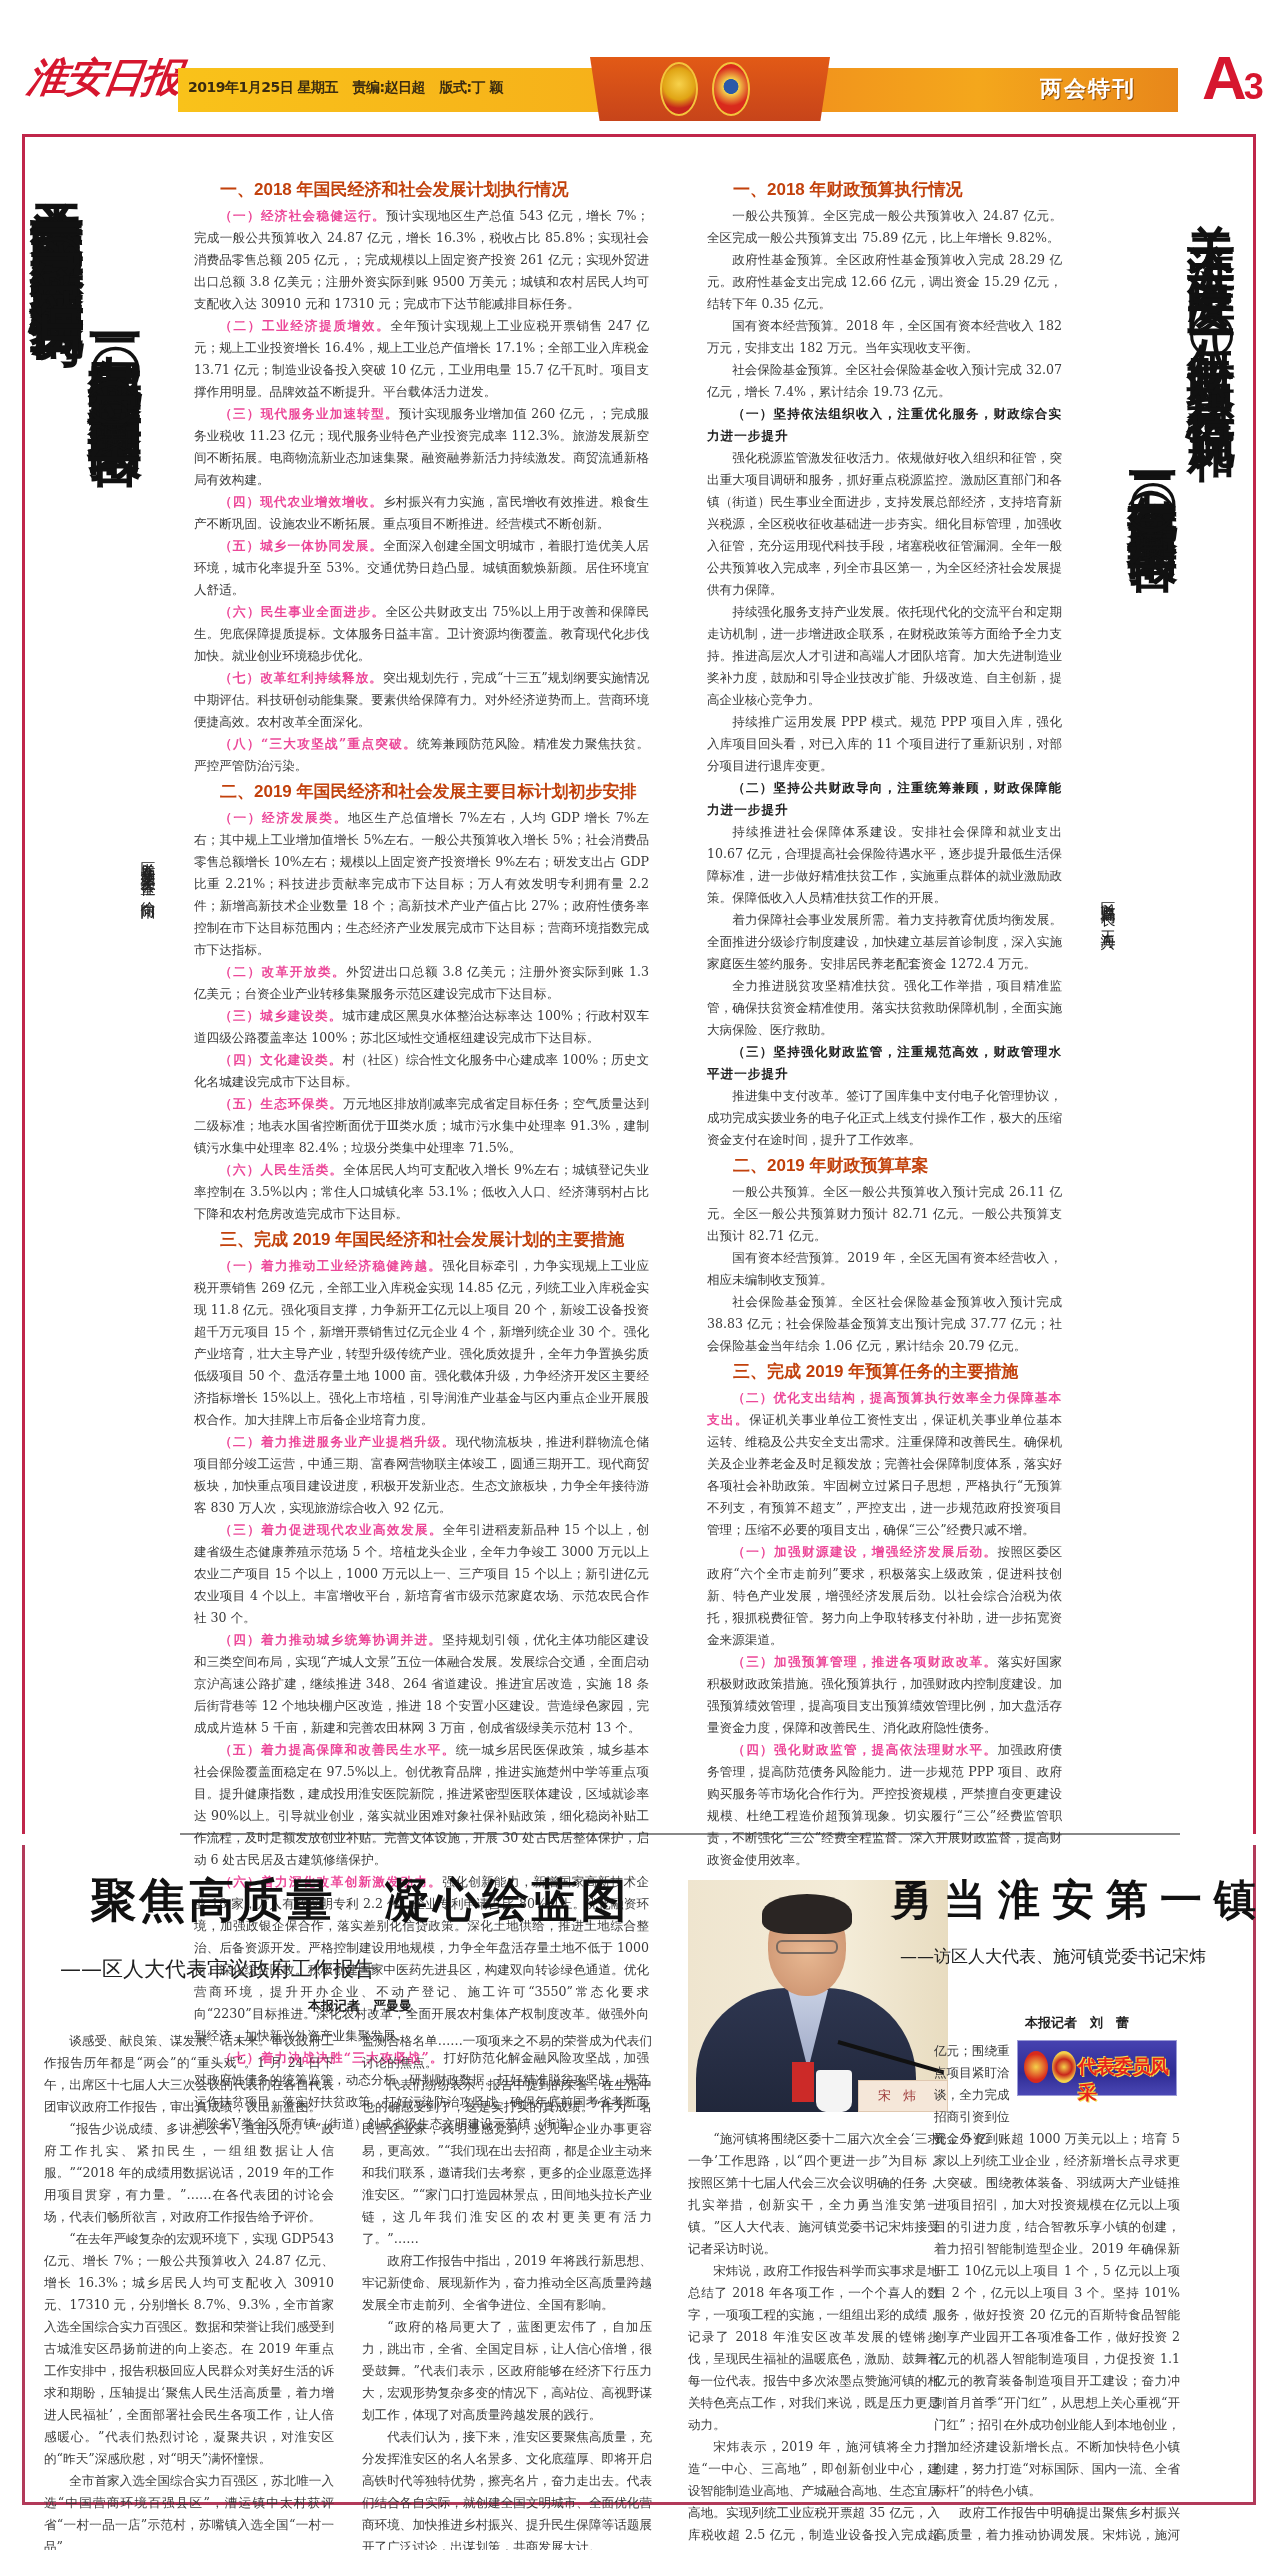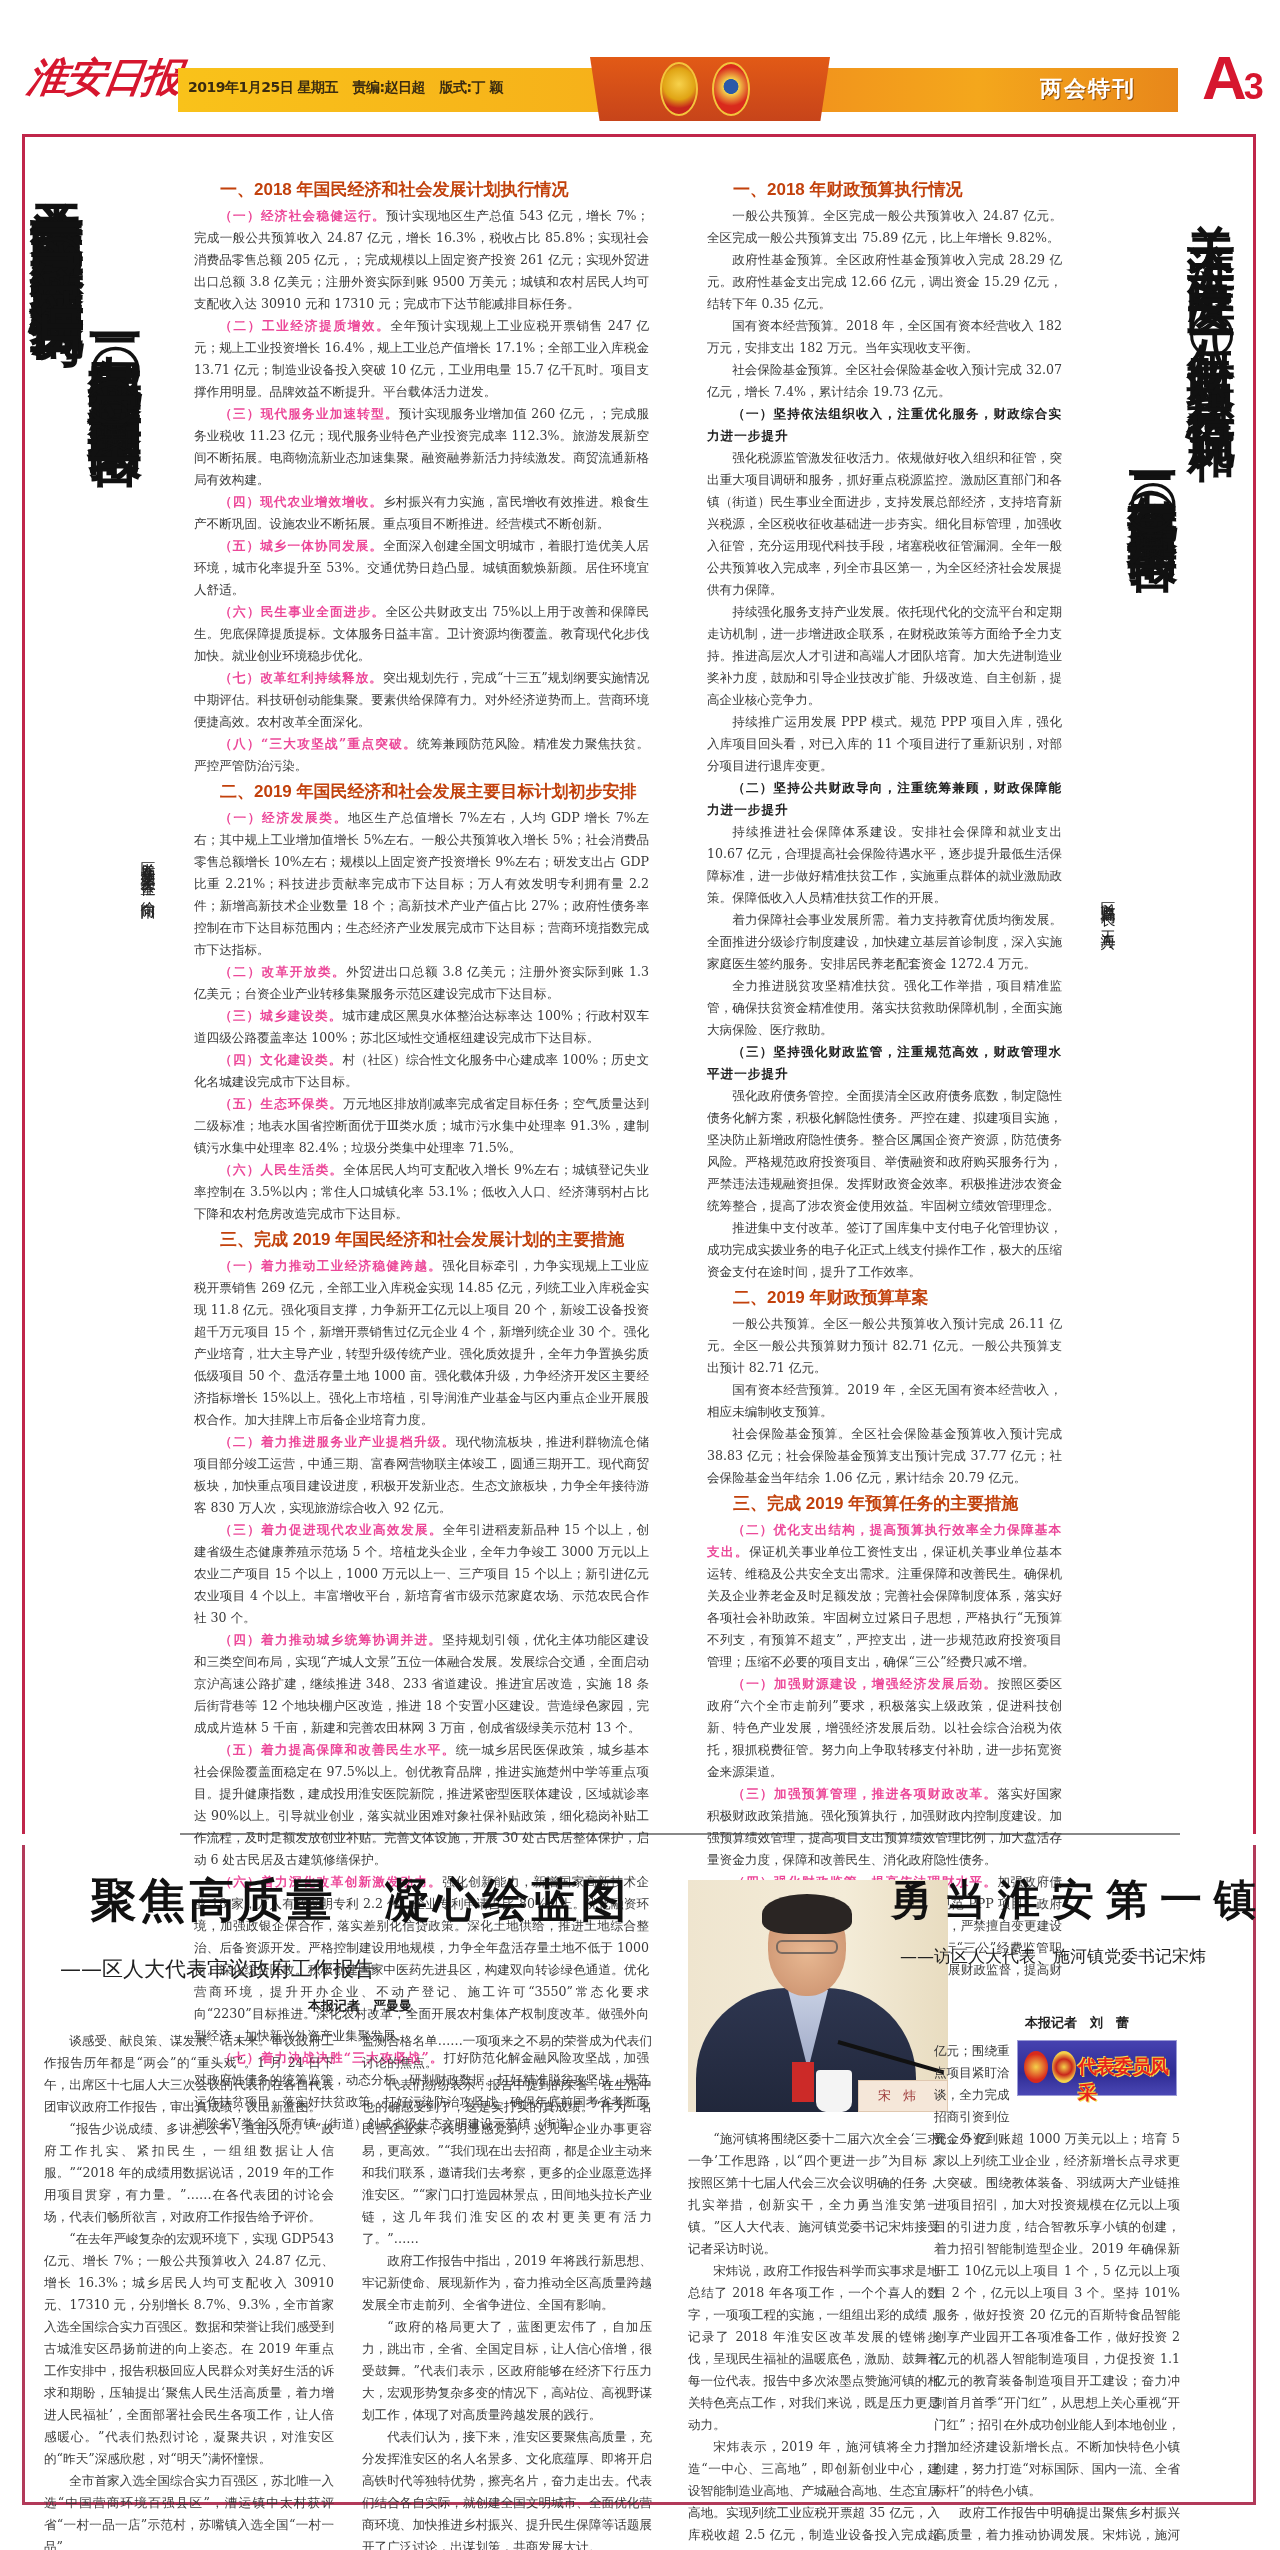--- a/index.html
+++ b/index.html
@@ -118,42 +118,41 @@
     <p><span class="lead">（一）经济发展类。</span><span>地区生产总值增长 7%左右，人均 GDP 增长 7%左右；其中规上工业增加值增长 5%左右。一般公共预算收入增长 5%；社会消费品零售总额增长 10%左右；规模以上固定资产投资增长 9%左右；研发支出占 GDP 比重 2.21%；科技进步贡献率完成市下达目标；万人有效发明专利拥有量 2.2 件；新增高新技术企业数量 18 个；高新技术产业产值占比 27%；政府性债务率控制在市下达目标范围内；生态经济产业发展完成市下达目标；营商环境指数完成市下达指标。</span></p>
     <p><span class="lead">（二）改革开放类。</span><span>外贸进出口总额 3.8 亿美元；注册外资实际到账 1.3 亿美元；台资企业产业转移集聚服务示范区建设完成市下达目标。</span></p>
     <p><span class="lead">（三）城乡建设类。</span><span>城市建成区黑臭水体整治达标率达 100%；行政村双车道四级公路覆盖率达 100%；苏北区域性交通枢纽建设完成市下达目标。</span></p>
     <p><span class="lead">（四）文化建设类。</span><span>村（社区）综合性文化服务中心建成率 100%；历史文化名城建设完成市下达目标。</span></p>
     <p><span class="lead">（五）生态环保类。</span><span>万元地区排放削减率完成省定目标任务；空气质量达到二级标准；地表水国省控断面优于Ⅲ类水质；城市污水集中处理率 91.3%，建制镇污水集中处理率 82.4%；垃圾分类集中处理率 71.5%。</span></p>
     <p><span class="lead">（六）人民生活类。</span><span>全体居民人均可支配收入增长 9%左右；城镇登记失业率控制在 3.5%以内；常住人口城镇化率 53.1%；低收入人口、经济薄弱村占比下降和农村危房改造完成市下达目标。</span></p>
     <h3>三、完成 2019 年国民经济和社会发展计划的主要措施</h3>
     <p><span class="lead">（一）着力推动工业经济稳健跨越。</span><span>强化目标牵引，力争实现规上工业应税开票销售 269 亿元，全部工业入库税金实现 14.85 亿元，列统工业入库税金实现 11.8 亿元。强化项目支撑，力争新开工亿元以上项目 20 个，新竣工设备投资超千万元项目 15 个，新增开票销售过亿元企业 4 个，新增列统企业 30 个。强化产业培育，壮大主导产业，转型升级传统产业。强化质效提升，全年力争置换劣质低级项目 50 个、盘活存量土地 1000 亩。强化载体升级，力争经济开发区主要经济指标增长 15%以上。强化上市培植，引导润淮产业基金与区内重点企业开展股权合作。加大挂牌上市后备企业培育力度。</span></p>
     <p><span class="lead">（二）着力推进服务业产业提档升级。</span><span>现代物流板块，推进利群物流仓储项目部分竣工运营，中通三期、富春网营物联主体竣工，圆通三期开工。现代商贸板块，加快重点项目建设进度，积极开发新业态。生态文旅板块，力争全年接待游客 830 万人次，实现旅游综合收入 92 亿元。</span></p>
     <p><span class="lead">（三）着力促进现代农业高效发展。</span><span>全年引进稻麦新品种 15 个以上，创建省级生态健康养殖示范场 5 个。培植龙头企业，全年力争竣工 3000 万元以上农业二产项目 15 个以上，1000 万元以上一、三产项目 15 个以上；新引进亿元农业项目 4 个以上。丰富增收平台，新培育省市级示范家庭农场、示范农民合作社 30 个。</span></p>
-    <p><span class="lead">（四）着力推动城乡统筹协调并进。</span><span>坚持规划引领，优化主体功能区建设和三类空间布局，实现“产城人文景”五位一体融合发展。发展综合交通，全面启动京沪高速公路扩建，继续推进 348、233 省道建设。推进宜居改造，实施 18 条后街背巷等 12 个地块棚户区改造，推进 18 个安置小区建设。营造绿色家园，完成成片造林 5 千亩，新建和完善农田林网 3 万亩，创成省级绿美示范村 13 个。</span></p>
+    <p><span class="lead">（四）着力推动城乡统筹协调并进。</span><span>坚持规划引领，优化主体功能区建设和三类空间布局，实现“产城人文景”五位一体融合发展。发展综合交通，全面启动京沪高速公路扩建，继续推进 348、264 省道建设。推进宜居改造，实施 18 条后街背巷等 12 个地块棚户区改造，推进 18 个安置小区建设。营造绿色家园，完成成片造林 5 千亩，新建和完善农田林网 3 万亩，创成省级绿美示范村 13 个。</span></p>
     <p><span class="lead">（五）着力提高保障和改善民生水平。</span><span>统一城乡居民医保政策，城乡基本社会保险覆盖面稳定在 97.5%以上。创优教育品牌，推进实施楚州中学等重点项目。提升健康指数，建成投用淮安医院新院，推进紧密型医联体建设，区域就诊率达 90%以上。引导就业创业，落实就业困难对象社保补贴政策，细化稳岗补贴工作流程，及时足额发放创业补贴。完善文体设施，开展 30 处古民居整体保护，启动 6 处古民居及古建筑修缮保护。</span></p>
     <p><span class="lead">（六）着力深化改革创新激发动力。</span><span>强化创新能力，新增国家高新技术企业 18 家，万人有效发明专利 2.2 件，企业专利申请占比 80%以上。优化融资环境，加强政银企保合作，落实差别化信贷政策。深化土地供给，推进土地综合整治、后备资源开发。严格控制建设用地规模，力争全年盘活存量土地不低于 1000 亩。深化综合医改。积极创建国家中医药先进县区，构建双向转诊绿色通道。优化营商环境，提升开办企业、不动产登记、施工许可“3550”常态化要求向“2230”目标推进。深化农村改革，全面开展农村集体产权制度改革。做强外向型经济，加快新兴外资产业集聚发展。</span></p>
     <p><span class="lead">（七）着力决战决胜“三大攻坚战”。</span><span>打好防范化解金融风险攻坚战，加强对政府性债务的统筹监管，动态分析、研判财政数据。打好精准脱贫攻坚战，规范运作扶贫项目，落实好扶贫政策。打好污染防治攻坚战。确保年底前国考省考断面消除劣Ⅴ类全区所有镇（街道）创成省级生态文明建设示范镇（街道）。</span></p>
   </div>
 
 <div class="col col-right" id="right-body">
     <h3>一、2018 年财政预算执行情况</h3>
     <p><span>一般公共预算。全区完成一般公共预算收入 24.87 亿元。全区完成一般公共预算支出 75.89 亿元，比上年增长 9.82%。</span></p>
     <p><span>政府性基金预算。全区政府性基金预算收入完成 28.29 亿元。政府性基金支出完成 12.66 亿元，调出资金 15.29 亿元，结转下年 0.35 亿元。</span></p>
     <p><span>国有资本经营预算。2018 年，全区国有资本经营收入 182 万元，安排支出 182 万元。当年实现收支平衡。</span></p>
     <p><span>社会保险基金预算。全区社会保险基金收入预计完成 32.07 亿元，增长 7.4%，累计结余 19.73 亿元。</span></p>
     <p class="subhead">（一）坚持依法组织收入，注重优化服务，财政综合实力进一步提升</p>
     <p><span>强化税源监管激发征收活力。依规做好收入组织和征管，突出重大项目调研和服务，抓好重点税源监控。激励区直部门和各镇（街道）民生事业全面进步，支持发展总部经济，支持培育新兴税源，全区税收征收基础进一步夯实。细化目标管理，加强收入征管，充分运用现代科技手段，堵塞税收征管漏洞。全年一般公共预算收入完成率，列全市县区第一，为全区经济社会发展提供有力保障。</span></p>
     <p><span>持续强化服务支持产业发展。依托现代化的交流平台和定期走访机制，进一步增进政企联系，在财税政策等方面给予全力支持。推进高层次人才引进和高端人才团队培育。加大先进制造业奖补力度，鼓励和引导企业技改扩能、升级改造、自主创新，提高企业核心竞争力。</span></p>
     <p><span>持续推广运用发展 PPP 模式。规范 PPP 项目入库，强化入库项目回头看，对已入库的 11 个项目进行了重新识别，对部分项目进行退库变更。</span></p>
     <p class="subhead">（二）坚持公共财政导向，注重统筹兼顾，财政保障能力进一步提升</p>
     <p><span>持续推进社会保障体系建设。安排社会保障和就业支出 10.67 亿元，合理提高社会保险待遇水平，逐步提升最低生活保障标准，进一步做好精准扶贫工作，实施重点群体的就业激励政策。保障低收入人员精准扶贫工作的开展。</span></p>
     <p><span>着力保障社会事业发展所需。着力支持教育优质均衡发展。全面推进分级诊疗制度建设，加快建立基层首诊制度，深入实施家庭医生签约服务。安排居民养老配套资金 1272.4 万元。</span></p>
     <p><span>全力推进脱贫攻坚精准扶贫。强化工作举措，项目精准监管，确保扶贫资金精准使用。落实扶贫救助保障机制，全面实施大病保险、医疗救助。</span></p>
     <p class="subhead">（三）坚持强化财政监管，注重规范高效，财政管理水平进一步提升</p>
-    <p><span>强化政府债务管控。全面摸清全区政府债务底数，制定隐性债务化解方案，积极化解隐性债务。严控在建、拟建项目实施，坚决防止新增政府隐性债务。整合区属国企资产资源，防范债务风险。严格规范政府投资项目、举债融资和政府购买服务行为，严禁违法违规融资担保。发挥财政资金效率。积极推进涉农资金统筹整合，提高了涉农资金使用效益。牢固树立绩效管理理念。</span></p>
     <p><span>推进集中支付改革。签订了国库集中支付电子化管理协议，成功完成实拨业务的电子化正式上线支付操作工作，极大的压缩资金支付在途时间，提升了工作效率。</span></p>
     <h3>二、2019 年财政预算草案</h3>
     <p><span>一般公共预算。全区一般公共预算收入预计完成 26.11 亿元。全区一般公共预算财力预计 82.71 亿元。一般公共预算支出预计 82.71 亿元。</span></p>
     <p><span>国有资本经营预算。2019 年，全区无国有资本经营收入，相应未编制收支预算。</span></p>
     <p><span>社会保险基金预算。全区社会保险基金预算收入预计完成 38.83 亿元；社会保险基金预算支出预计完成 37.77 亿元；社会保险基金当年结余 1.06 亿元，累计结余 20.79 亿元。</span></p>
     <h3>三、完成 2019 年预算任务的主要措施</h3>
     <p><span class="lead">（二）优化支出结构，提高预算执行效率全力保障基本支出。</span><span>保证机关事业单位工资性支出，保证机关事业单位基本运转、维稳及公共安全支出需求。注重保障和改善民生。确保机关及企业养老金及时足额发放；完善社会保障制度体系，落实好各项社会补助政策。牢固树立过紧日子思想，严格执行“无预算不列支，有预算不超支”，严控支出，进一步规范政府投资项目管理；压缩不必要的项目支出，确保“三公”经费只减不增。</span></p>
     <p><span class="lead">（一）加强财源建设，增强经济发展后劲。</span><span>按照区委区政府“六个全市走前列”要求，积极落实上级政策，促进科技创新、特色产业发展，增强经济发展后劲。以社会综合治税为依托，狠抓税费征管。努力向上争取转移支付补助，进一步拓宽资金来源渠道。</span></p>
     <p><span class="lead">（三）加强预算管理，推进各项财政改革。</span><span>落实好国家积极财政政策措施。强化预算执行，加强财政内控制度建设。加强预算绩效管理，提高项目支出预算绩效管理比例，加大盘活存量资金力度，保障和改善民生、消化政府隐性债务。</span></p>
     <p><span class="lead">（四）强化财政监管，提高依法理财水平。</span><span>加强政府债务管理，提高防范债务风险能力。进一步规范 PPP 项目、政府购买服务等市场化合作行为。严控投资规模，严禁擅自变更建设规模、杜绝工程造价超预算现象。切实履行“三公”经费监管职责，不断强化“三公”经费全程监督。深入开展财政监督，提高财政资金使用效率。</span></p>

